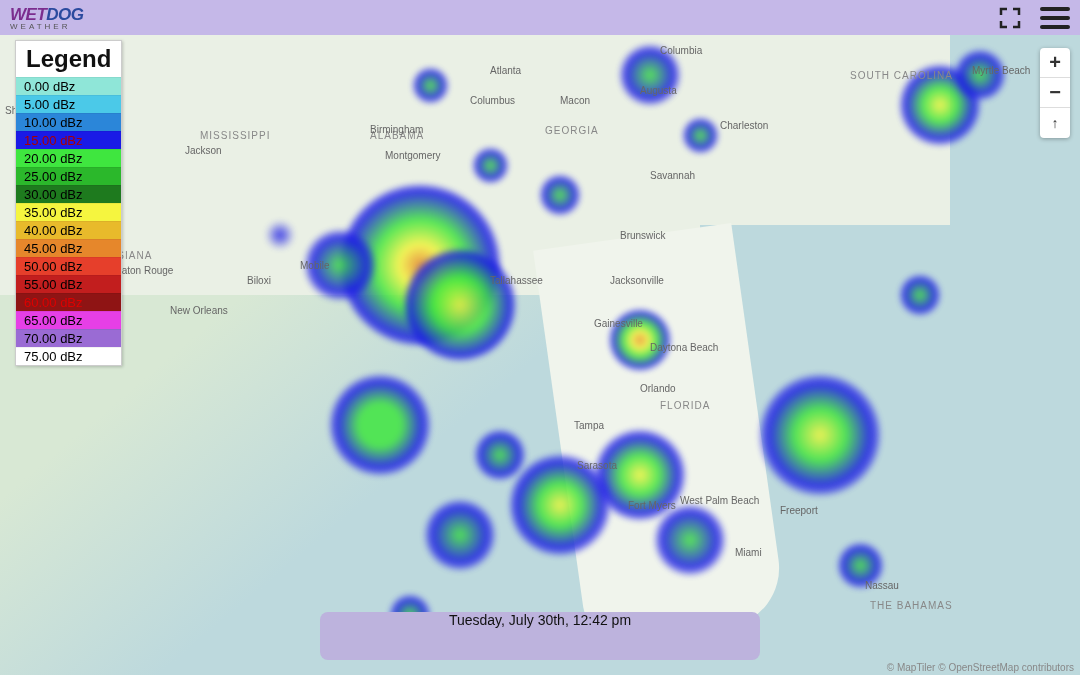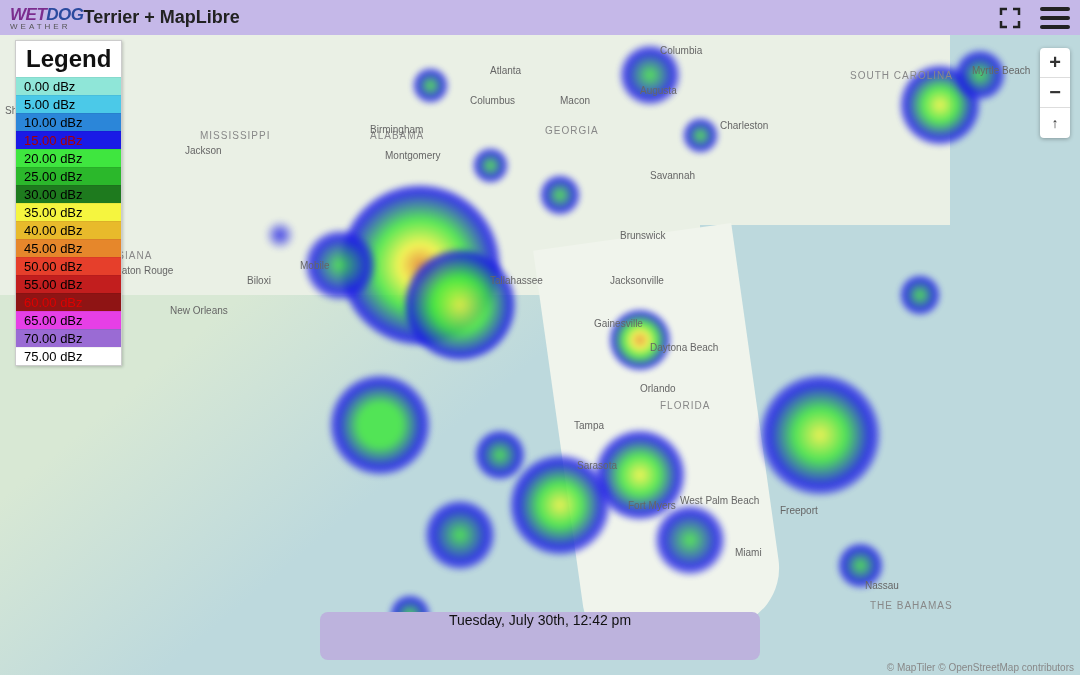--- a/index.html
+++ b/index.html
@@ -1,18 +1,18 @@
 <!DOCTYPE html>
 <html><head>
 <meta charset="utf-8">
 <style>
 *{margin:0;padding:0;box-sizing:border-box;font-family:Arial,Helvetica,sans-serif}
 body{width:1080px;height:675px;overflow:hidden;position:relative;background:#bdd9dd}
 .header{height:35px;background:#c5b8e8;display:flex;align-items:center;padding:0 10px;justify-content:space-between}
-.header-left{display:flex;align-items:center;}
+.header-left{display:flex;align-items:center;gap:14px}
 .logo{font-weight:900;font-size:17px;letter-spacing:-0.5px}
 .logo-wet{color:#7b2d8e;font-style:italic}
 .logo-dog{color:#2b4a9e;font-style:italic}
 .logo-sub{font-size:8px;color:#555;letter-spacing:3px;margin-top:-3px;display:block}
 .title{font-size:18px;font-weight:700;color:#222}
 .header-right{display:flex;align-items:center;gap:18px}
 .fullscreen-icon svg,.menu-icon svg{display:block}
 .menu-icon{cursor:pointer}
 .map{position:absolute;top:35px;left:0;right:0;bottom:0;background:linear-gradient(140deg,#d8e8d4 0%,#d8e8d4 30%,#bdd9dd 50%,#bdd9dd 100%)}
 .land{position:absolute;background:#e8efe4}
@@ -39,21 +39,20 @@
 </style>
 </head>
 <body>
 
 <div class="header">
   <div class="header-left">
     <div>
       <span class="logo"><span class="logo-wet">WET</span><span class="logo-dog">DOG</span></span>
       <span class="logo-sub">WEATHER</span>
     </div>
-    <div class="title">Terrier + MapLibre</div>
   </div>
   <div class="header-right">
     <div class="fullscreen-icon">
       <svg width="24" height="24" viewBox="0 0 24 24" fill="none" stroke="#222" stroke-width="2.5">
           <path d="M3 9V3h6M21 9V3h-6M3 15v6h6M21 15v6h-6"></path>
         </svg>
     </div>
     <div class="menu-icon">
       <svg width="30" height="22" viewBox="0 0 30 22">
           <rect width="30" height="4" rx="2" fill="#222"></rect>

